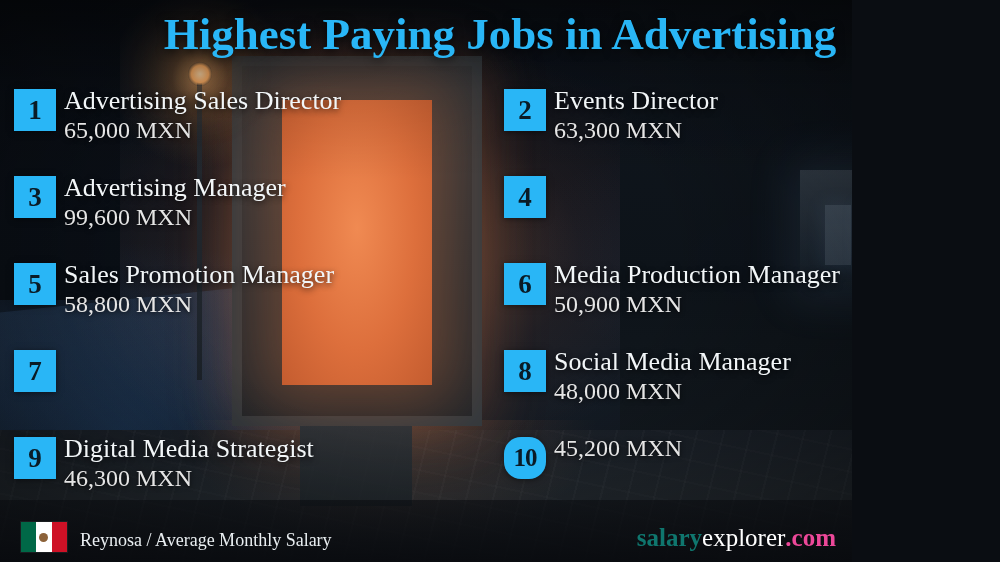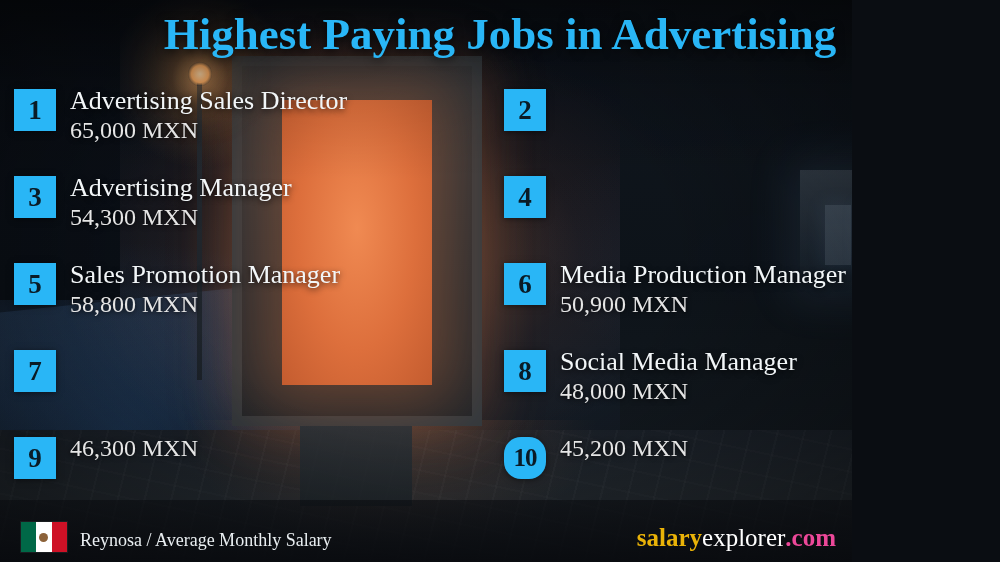--- a/index.html
+++ b/index.html
@@ -165,21 +165,21 @@
     color: #0a1b26;
     font-size: 27px;
     font-weight: bold;
     line-height: 42px;
     text-align: center;
     margin-top: 3px;
     box-shadow: 0 1px 6px rgba(0,0,0,0.5);
   }
   .rank.wide { letter-spacing: -1px; font-size: 25px; border-radius: 17px; }
   .texts {
-    margin-left: 14px;
+    margin-left: 8px;
     min-width: 0;
   }
   .job {
     font-size: 26px;
     color: #f2f6f8;
     line-height: 30px;
     white-space: nowrap;
     text-shadow: 0 2px 6px rgba(0,0,0,0.8);
   }
   .salary {
@@ -221,21 +221,21 @@
     white-space: nowrap;
     text-align: right;
   }
   .brand {
     position: absolute;
     right: 16px; top: 524px;
     font-size: 25px;
     white-space: nowrap;
     text-align: right;
   }
-  .brand .b1 { color: #eab308; font-weight: bold; }
+  .brand .b1 { color: #0f766e; font-weight: bold; }
   .brand .b2 { color: #ffffff; font-weight: normal; }
   .brand .b3 { color: #ec4899; font-weight: bold; }
 </style>
 </head>
 <body>
 
 <div id="stage">
 
   <div class="bg"></div>
   <div class="bld-left"></div>
@@ -265,27 +265,31 @@
       <div class="row">
         <div class="rank">1</div>
         <div class="texts">
           <div class="job">Advertising Sales Director</div>
           <div class="salary">65,000 MXN</div>
         </div>
       </div>
 
       <div class="row">
         <div class="rank">2</div>
+        <div class="texts">
+          <div class="job">Events Director</div>
+          <div class="salary">63,300 MXN</div>
+        </div>
       </div>
 
       <div class="row">
         <div class="rank">3</div>
         <div class="texts">
           <div class="job">Advertising Manager</div>
-          <div class="salary">54,300 MXN</div>
+          <div class="salary">99,600 MXN</div>
         </div>
       </div>
 
       <div class="row">
         <div class="rank">4</div>
       </div>
 
       <div class="row">
         <div class="rank">5</div>
         <div class="texts">
@@ -310,20 +314,21 @@
         <div class="rank">8</div>
         <div class="texts">
           <div class="job">Social Media Manager</div>
           <div class="salary">48,000 MXN</div>
         </div>
       </div>
 
       <div class="row">
         <div class="rank">9</div>
         <div class="texts">
+          <div class="job">Digital Media Strategist</div>
           <div class="salary">46,300 MXN</div>
         </div>
       </div>
 
       <div class="row">
         <div class="rank wide">10</div>
         <div class="texts">
           <div class="salary">45,200 MXN</div>
         </div>
       </div>

